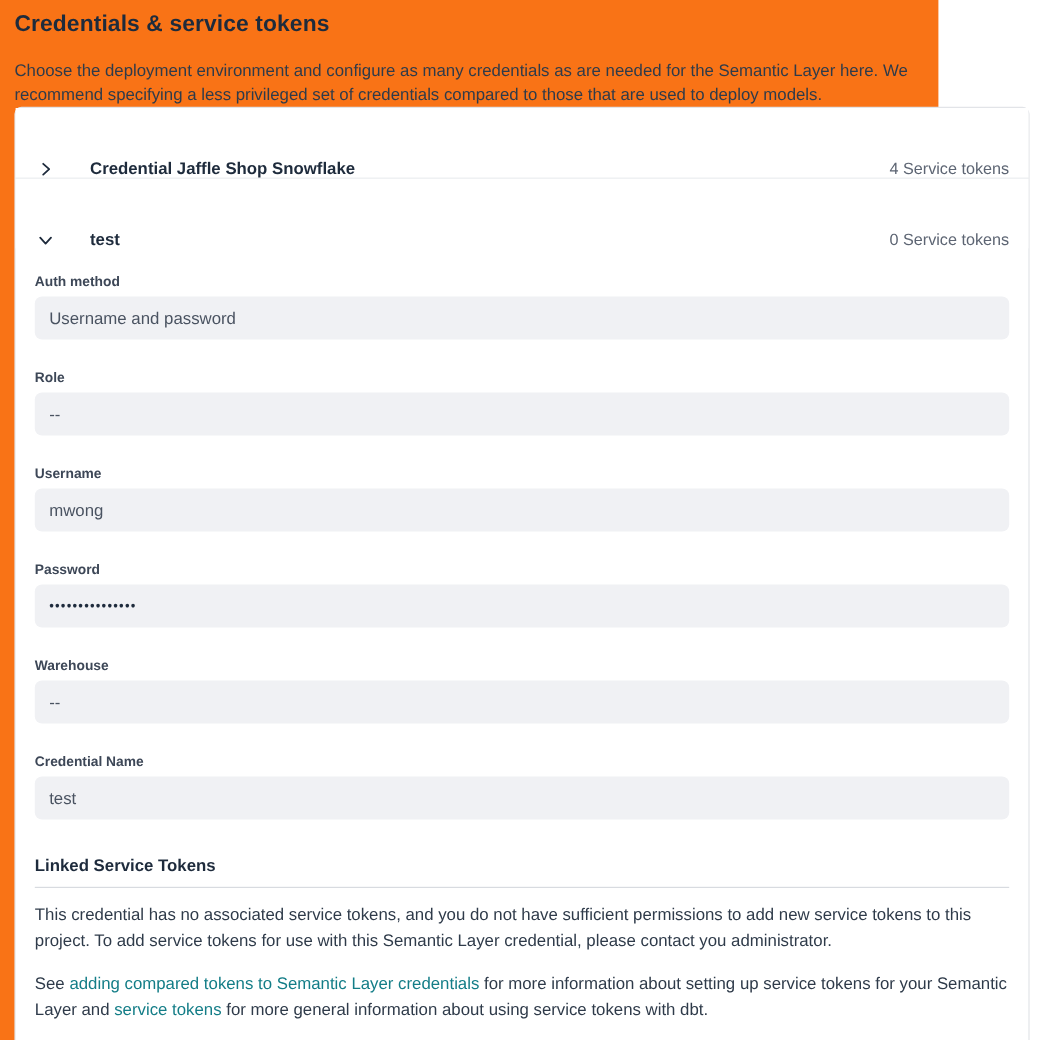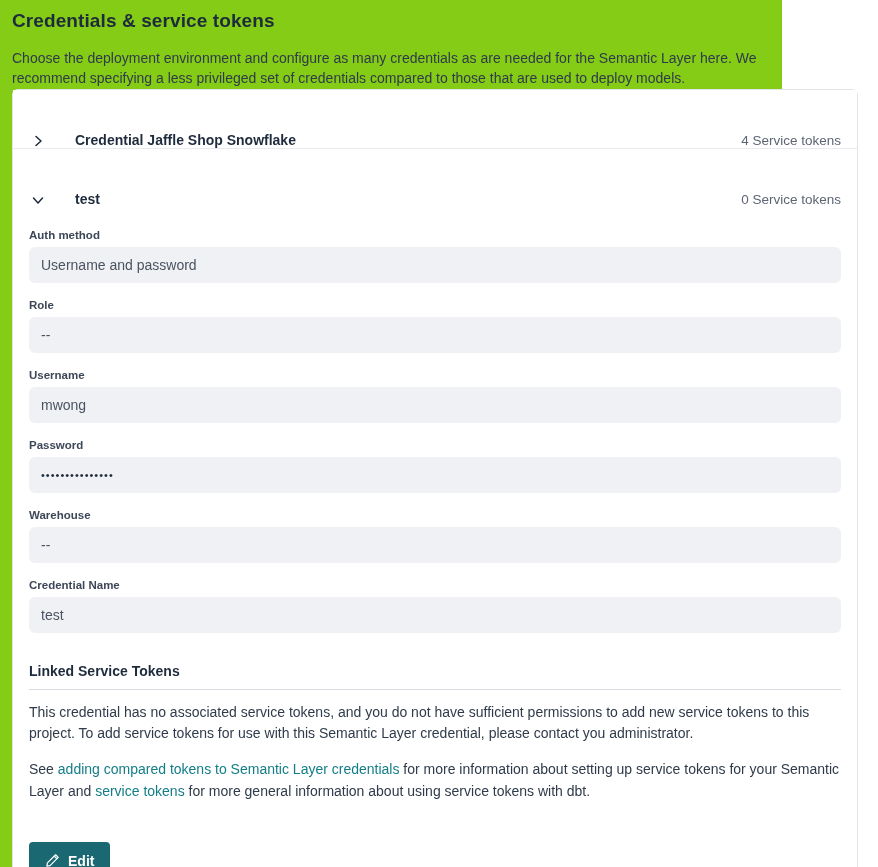--- a/index.html
+++ b/index.html
@@ -4,21 +4,21 @@
 <style>
   * { margin: 0; padding: 0; box-sizing: border-box; }
   html, body {
     background: #ffffff;
     font-family: "Liberation Sans", "DejaVu Sans", sans-serif;
     color: #2a3544;
   }
   .page {
     width: 782px;
     height: 867px;
-    background: #84cc16;
+    background: #f97316;
     padding: 10px 12px 0 12px;
     position: relative;
   }
   h1.page-title {
     font-size: 19px;
     font-weight: 700;
     color: #1e2b3c;
     letter-spacing: 0.1px;
     margin-bottom: 16px;
   }
@@ -63,21 +63,21 @@
     color: #5d6573;
   }
   .row-divider {
     height: 1px;
     background: #e8eaed;
     width: 100%;
   }
   .cred-body {
     padding: 22px 16px 16px 16px;
   }
-  .field-group { margin-bottom: 16px; }
+  .field-group { margin-bottom: 26px; }
   .field-label {
     font-size: 11.5px;
     font-weight: 700;
     color: #3d4757;
     margin-bottom: 6px;
   }
   .field-value {
     height: 36px;
     background: #f0f1f4;
     border-radius: 6px;

